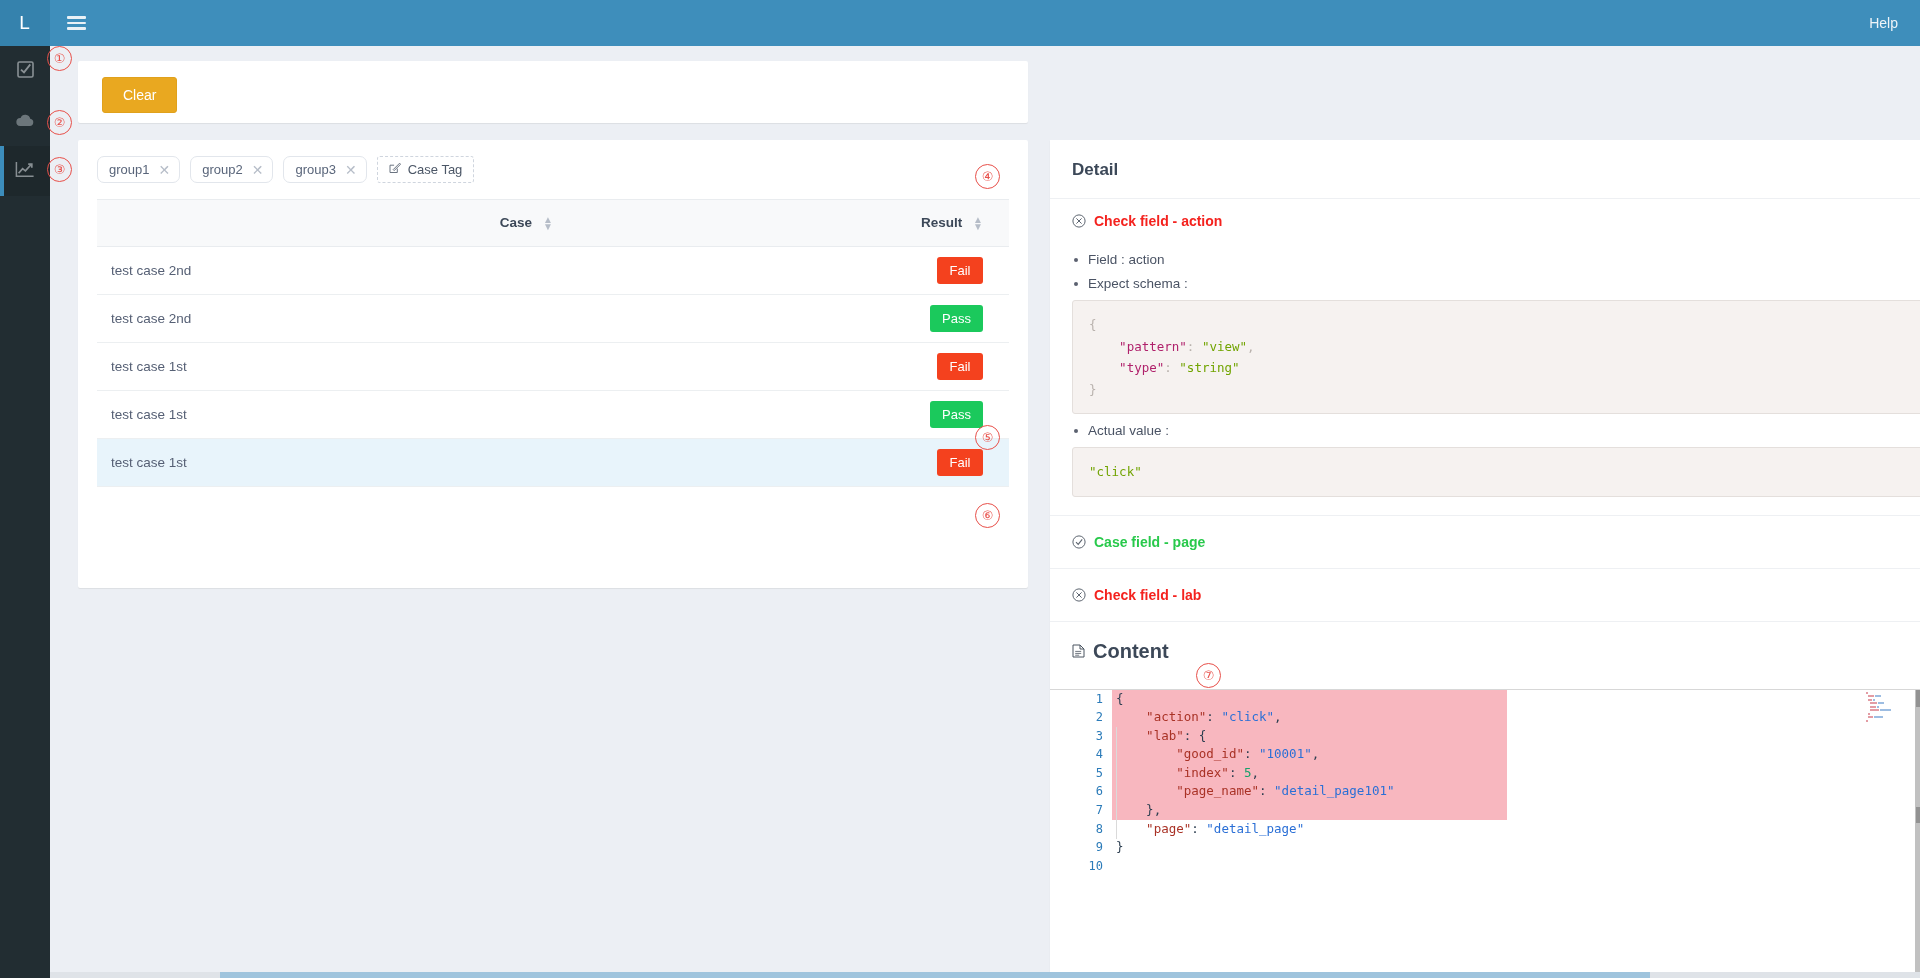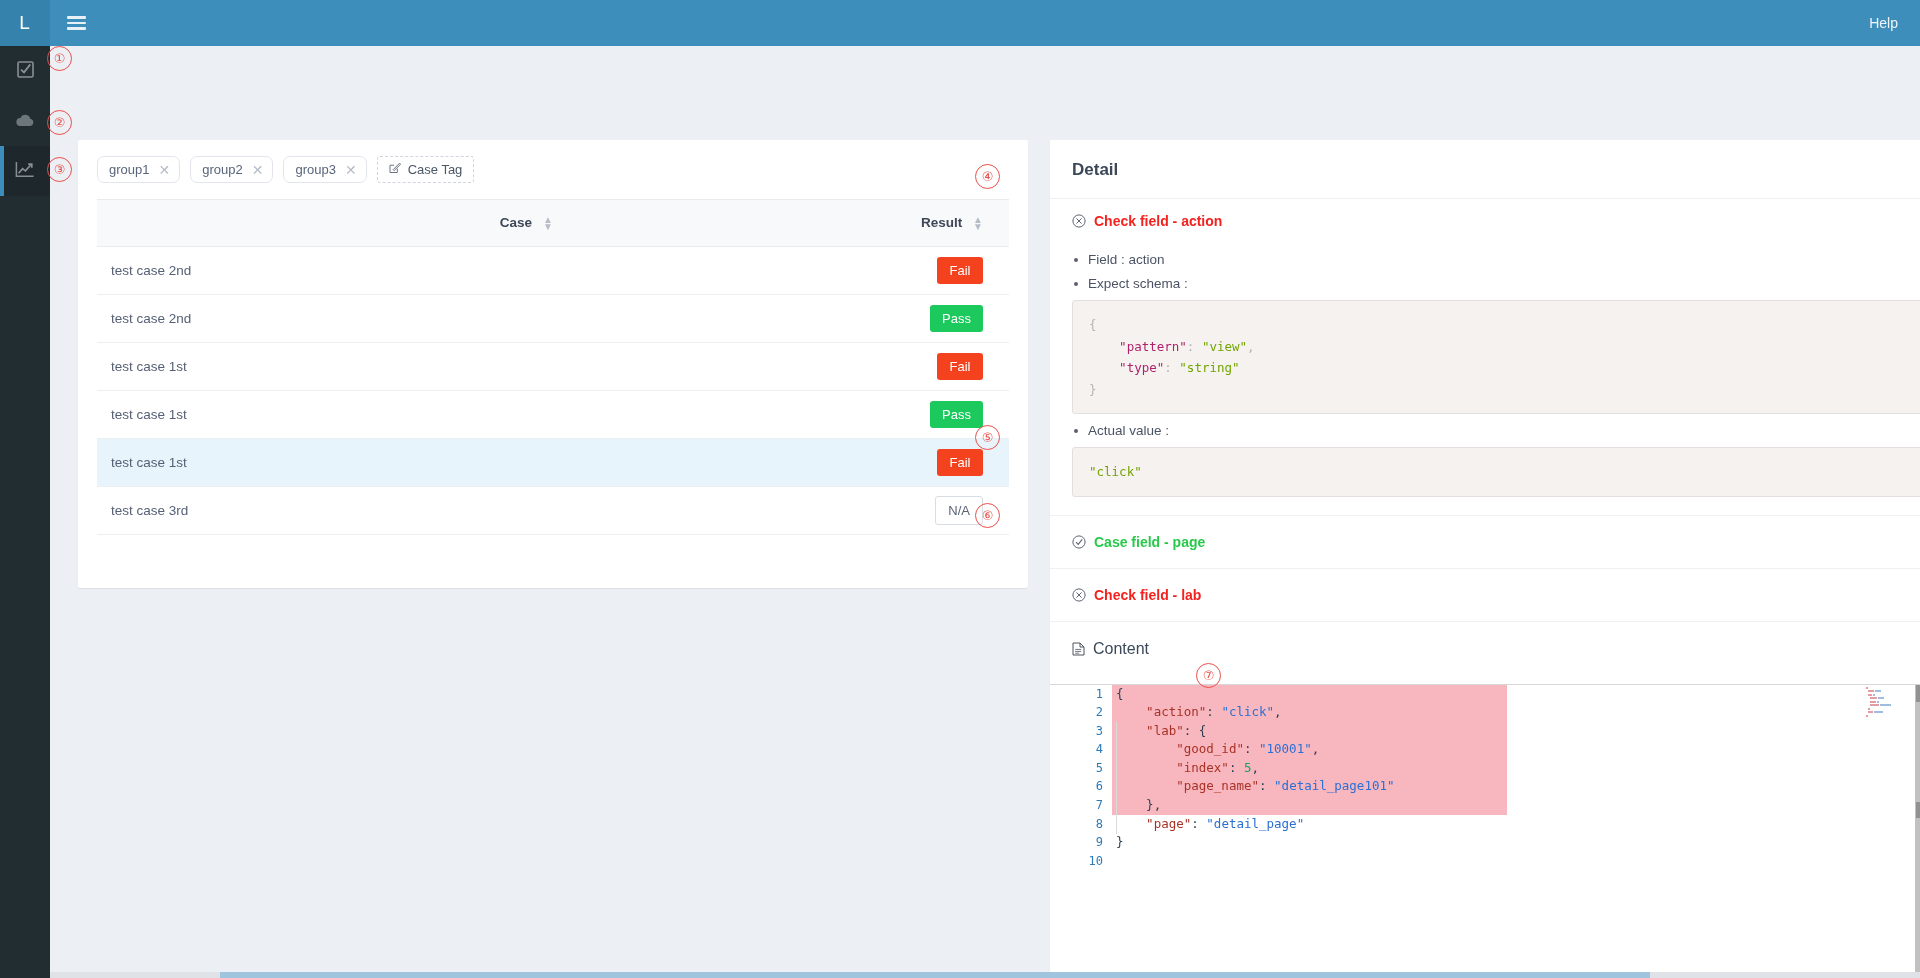--- a/index.html
+++ b/index.html
@@ -74,21 +74,21 @@
   
   #detail-card { position:absolute; left:1000px; top:94px; width:905px; height:838px; background:#fff; box-shadow:0 1px 1px rgba(0,0,0,.07); }
   #detail-title { font-size:17px; font-weight:bold; color:#3c4858; padding:20px 22px 18px 22px; border-bottom:1px solid #eef0f3; }
 
   .section { border-bottom:1px solid #eef0f3; }
   .section-head { display:flex; align-items:center; padding:14px 22px; cursor:pointer; }
   .section-head .sec-icon { margin-right:8px; display:inline-flex; }
   .section-head .sec-label { font-size:14px; font-weight:bold; }
   .section-head.err .sec-label { color:#f4221e; }
   .section-head.ok .sec-label { color:#28c94b; }
-  .section-head.plain .sec-label { color:#3c4858; font-weight:normal; font-size:16px; }
+  .section-head.plain .sec-label { color:#3c4858; font-weight:bold; font-size:20px; }
 
   .section-body { padding:0 22px 14px 22px; }
   ul.bullets { list-style:none; }
   ul.bullets li { position:relative; padding-left:16px; font-size:13.5px; color:#4a5364; margin:9px 0; }
   ul.bullets li::before { content:""; position:absolute; left:2px; top:6px; width:4px; height:4px; border-radius:50%; background:#5b6170; }
 
   pre.codebox {
     background:#f6f2f0; border:1px solid #e4dfdc; border-radius:3px;
     padding:13px 16px; margin:7px 0 4px 0;
     font-family:"DejaVu Sans Mono", monospace; font-size:12.5px; line-height:1.72;
@@ -174,20 +174,23 @@
           <path d="M1.4 1v14.2h17.2" fill="none" stroke="#c8cdd1" stroke-width="1.5"></path>
           <path d="M3.6 12.2 L7.6 7.6 L10.4 9.8 L16.4 3.2" fill="none" stroke="#c8cdd1" stroke-width="1.7"></path>
           <path d="M13.2 3.2h3.6v3.6" fill="none" stroke="#c8cdd1" stroke-width="1.7"></path>
         </svg>
     </span>
   </div>
 </div>
 
 <div id="main">
 
+  <div id="clear-card" class="panel">
+    <button id="clear-btn">Clear</button>
+  </div>
 
   <div id="list-card" class="panel">
     <div id="tagbar">
       <div class="tag">
         <span>group1</span>
         <span class="x">✕</span>
       </div>
       <div class="tag">
         <span>group2</span>
         <span class="x">✕</span>
@@ -236,24 +239,20 @@
             <td class="result-cell"><span class="badge fail">Fail</span></td>
           </tr>
           <tr>
             <td>test case 1st</td>
             <td class="result-cell"><span class="badge pass">Pass</span></td>
           </tr>
           <tr class="selected">
             <td>test case 1st</td>
             <td class="result-cell"><span class="badge fail">Fail</span></td>
           </tr>
-          <tr>
-            <td>test case 3rd</td>
-            <td class="result-cell"><span class="badge na">N/A</span></td>
-          </tr>
         </tbody>
     </table>
   </div>
 
   <div id="detail-card">
     <div id="detail-title">Detail</div>
 
     <div class="section">
       <div class="section-head err">
         <span class="sec-icon">

